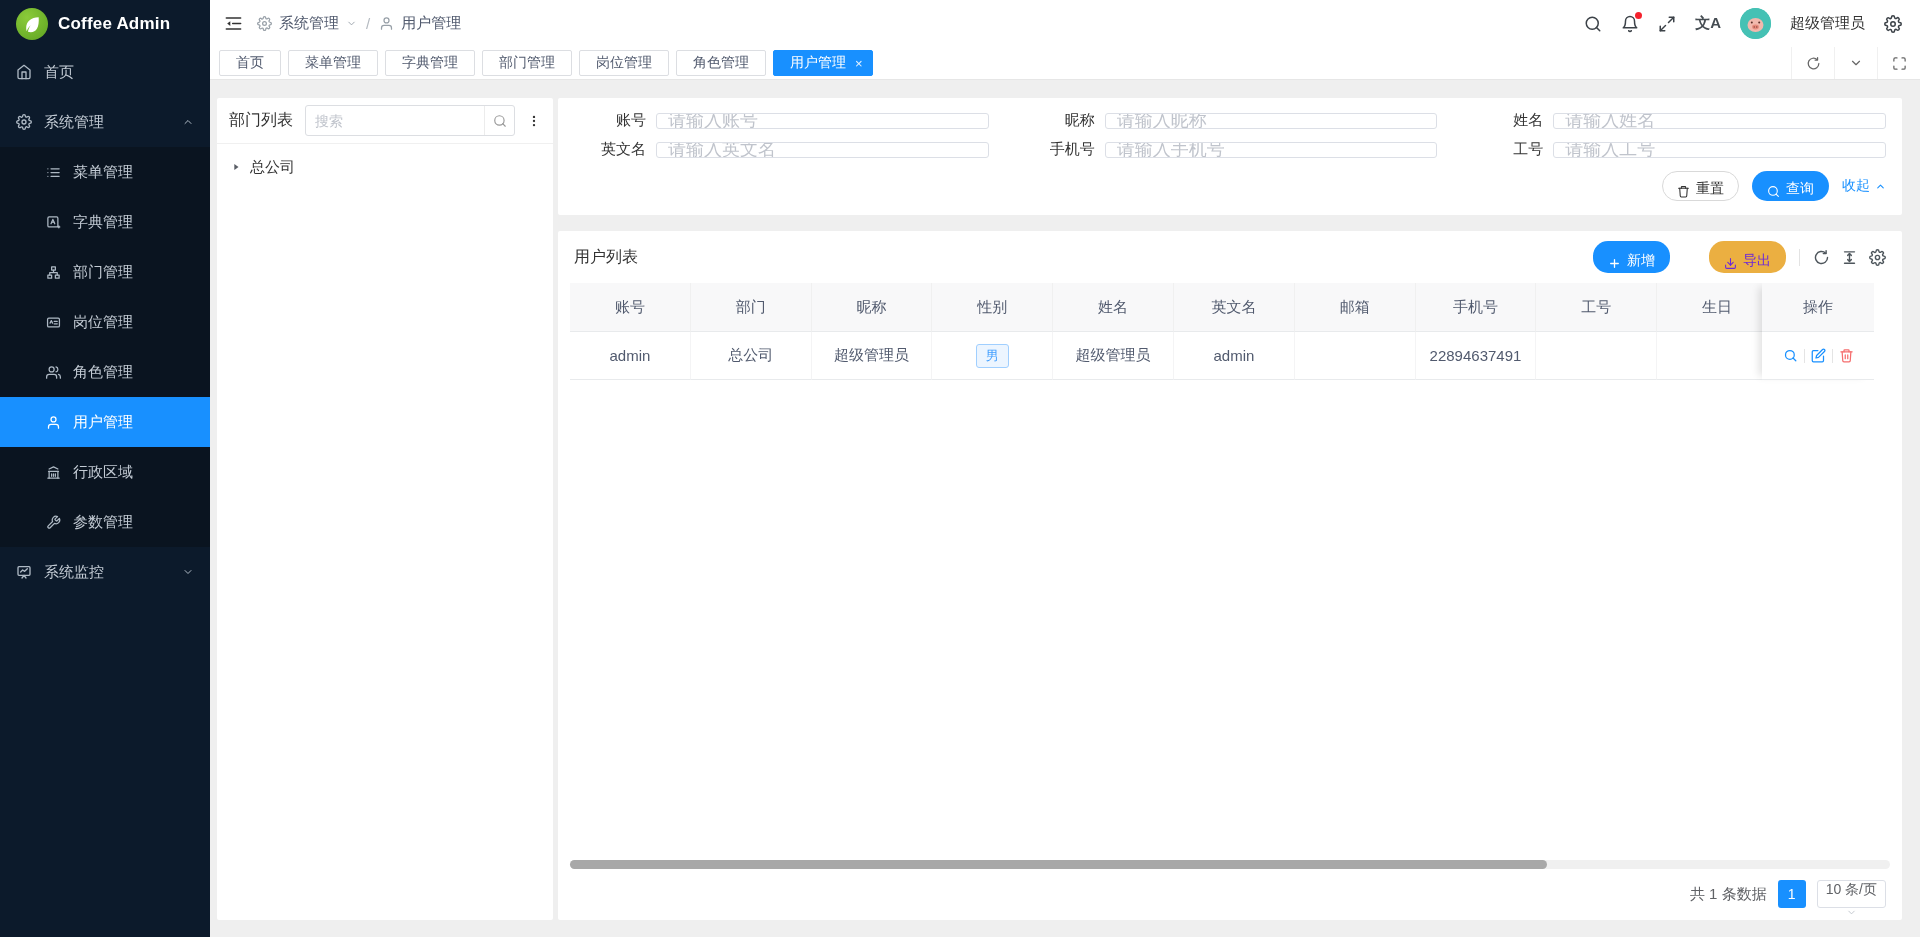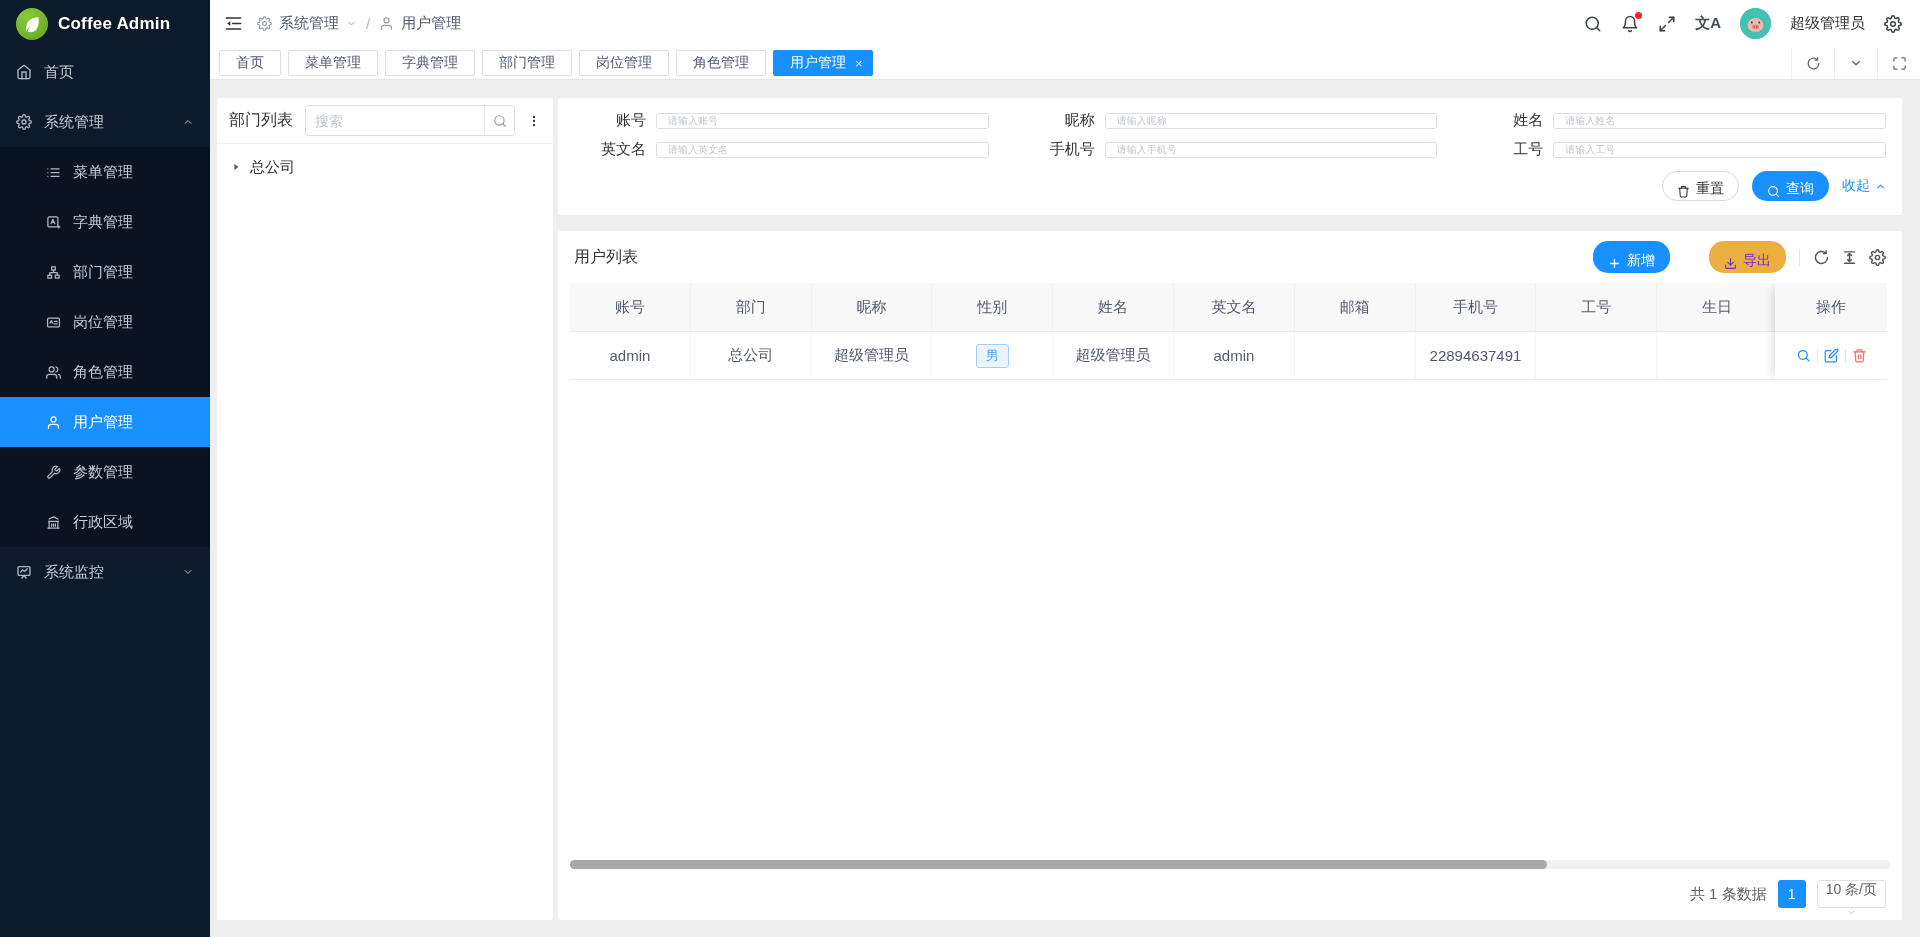--- a/index.html
+++ b/index.html
@@ -63,21 +63,21 @@
   .tree-caret { color:#5a5e66; }
 
   
   .right-col { flex:1; min-width:0; display:flex; flex-direction:column; gap:16px; }
 
   
   .filter-card { flex:none; padding:13px 16px 14px; }
   .filter-grid { display:grid; grid-template-columns:repeat(3,1fr); column-gap:34px; row-gap:10px; }
   .field { display:flex; align-items:center; gap:10px; }
   .field label { width:72px; text-align:right; font-size:15px; color:#333; flex:none; }
-  .field input { flex:1; min-width:0; height:16px; border:1px solid #dcdfe6; border-radius:3px; padding:0 11px; font-size:10px; color:#333; outline:none; font-family:inherit; }
+  .field input { flex:1; min-width:0; height:16px; border:1px solid #dcdfe6; border-radius:3px; padding:0 11px; font-size:18px; color:#333; outline:none; font-family:inherit; }
   .field input::placeholder { color:#c0c4cc; }
   .filter-actions { display:flex; justify-content:flex-end; align-items:center; gap:13px; margin-top:12px; }
   .btn { height:30px; display:inline-flex; align-items:flex-end; justify-content:center; gap:6px; padding:2px 14px; border-radius:15px; font-size:14px; cursor:pointer; border:1px solid transparent; white-space:nowrap; }
   .btn-plain { background:#fff; border-color:#d9d9d9; color:#333; }
   .btn-primary { background:#1890ff; color:#fff; }
   .btn-warning { background:#ebaf41; color:#6d28d9;margin-left:28px; }
   .link-collapse { color:#1890ff; font-size:14px; display:inline-flex; align-items:center; gap:5px; cursor:pointer; }
 
   
   .table-card { flex:1; min-height:0; padding:10px 12px 8px; display:flex; flex-direction:column; }
@@ -88,21 +88,21 @@
   .tool-icon { color:#4e565c; cursor:pointer; }
 
   .table-zone { position:relative; flex:1; min-height:0; display:flex; flex-direction:column; overflow:hidden; }
   .t-grid { width:calc(100% - 112px); flex:none; }
   .t-head { display:flex; background:#f8f8f9; }
   .t-head .th { flex:1; height:49px; display:flex; align-items:center; justify-content:center; font-size:15px; color:#515a6e; border-bottom:1px solid #e8eaec; border-right:1px solid #f0f0f0; }
   .t-row { display:flex; background:#fff; }
   .t-row .td { flex:1; height:48px; display:flex; align-items:center; justify-content:center; font-size:15px; color:#515a6e; border-bottom:1px solid #e8eaec; border-right:1px solid #f4f4f5; }
   .t-filler { flex:1; background:#fff; }
   .tag-male { display:inline-flex; align-items:center; height:24px; padding:0 9px; background:#ecf5ff; border:1px solid #a0cfff; border-radius:3px; color:#409eff; font-size:13px; }
-  .fixed-col { position:absolute; top:0; right:3px; width:112px; box-shadow:-7px 0 8px -4px rgba(0,0,0,.12); }
+  .fixed-col { position:absolute; top:0; right:16px; width:112px; box-shadow:-7px 0 8px -4px rgba(0,0,0,.12); }
   .fixed-col .th { width:100%; height:49px; display:flex; align-items:center; justify-content:center; background:#f8f8f9; border-bottom:1px solid #e8eaec; font-size:15px; color:#515a6e; }
   .fixed-col .cell { width:100%; height:48px; display:flex; align-items:center; justify-content:center; gap:6px; background:#fff; border-bottom:1px solid #e8eaec; }
   .act-sep { width:1px; height:14px; background:#e4e4e4; }
   .act-icon { cursor:pointer; }
   .act-blue { color:#1890ff; }
   .act-red { color:#f56c6c; }
 
   .h-scroll { height:9px; margin:1px 0 4px; background:#f0f0f0; border-radius:5px; flex:none; }
   .h-thumb { width:74%; height:9px; background:#a8a8a8; border-radius:5px; cursor:pointer; }
 
@@ -213,36 +213,36 @@
         <svg width="15" height="15" viewBox="0 0 24 24" fill="none" stroke="currentColor" stroke-width="2" stroke-linecap="round" stroke-linejoin="round">
             <path d="M20 21v-2a4 4 0 0 0-4-4H8a4 4 0 0 0-4 4v2"></path>
             <circle cx="12" cy="7" r="4"></circle>
           </svg>
       </span>
       <span>用户管理</span>
     </div>
     <div class="nav-item">
       <span class="icon">
         <svg width="15" height="15" viewBox="0 0 24 24" fill="none" stroke="currentColor" stroke-width="2" stroke-linecap="round" stroke-linejoin="round">
-            <path d="M14.7 6.3a1 1 0 0 0 0 1.4l1.6 1.6a1 1 0 0 0 1.4 0l3.77-3.77a6 6 0 0 1-7.94 7.94l-6.91 6.91a2.12 2.12 0 0 1-3-3l6.91-6.91a6 6 0 0 1 7.94-7.94l-3.76 3.76z"></path>
-          </svg>
-      </span>
-      <span>参数管理</span>
-    </div>
-    <div class="nav-item">
-      <span class="icon">
-        <svg width="15" height="15" viewBox="0 0 24 24" fill="none" stroke="currentColor" stroke-width="2" stroke-linecap="round" stroke-linejoin="round">
             <path d="M3 21h18"></path>
             <path d="M4 10h16"></path>
             <path d="M5 6.5L12 3l7 3.5"></path>
             <path d="M5 10v11M19 10v11"></path>
             <path d="M9 14v4M12 14v4M15 14v4"></path>
           </svg>
       </span>
       <span>行政区域</span>
+    </div>
+    <div class="nav-item">
+      <span class="icon">
+        <svg width="15" height="15" viewBox="0 0 24 24" fill="none" stroke="currentColor" stroke-width="2" stroke-linecap="round" stroke-linejoin="round">
+            <path d="M14.7 6.3a1 1 0 0 0 0 1.4l1.6 1.6a1 1 0 0 0 1.4 0l3.77-3.77a6 6 0 0 1-7.94 7.94l-6.91 6.91a2.12 2.12 0 0 1-3-3l6.91-6.91a6 6 0 0 1 7.94-7.94l-3.76 3.76z"></path>
+          </svg>
+      </span>
+      <span>参数管理</span>
     </div>
   </div>
 
   <div class="nav-item">
     <span class="icon">
       <svg width="16" height="16" viewBox="0 0 24 24" fill="none" stroke="currentColor" stroke-width="2" stroke-linecap="round" stroke-linejoin="round">
           <rect x="3" y="4" width="18" height="13" rx="1.5"></rect>
           <polyline points="7 12 10 9 13 11 17 7"></polyline>
           <path d="M9 21l3-4 3 4"></path>
         </svg>

